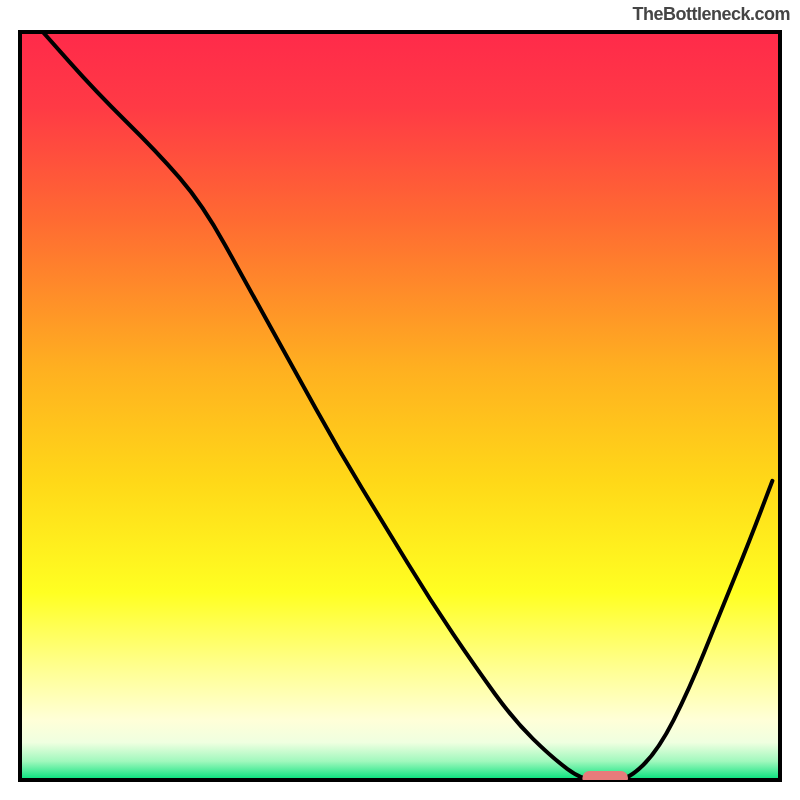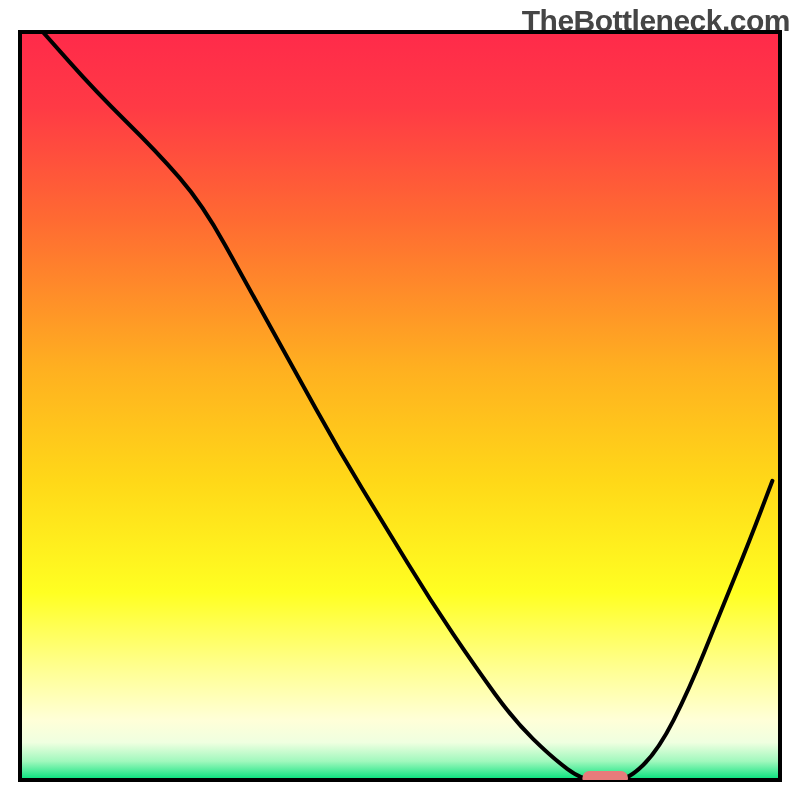--- a/index.html
+++ b/index.html
@@ -12,21 +12,21 @@
   }
   .chart-container {
     position: relative;
     width: 800px;
     height: 800px;
   }
   .watermark {
     position: absolute;
     top: 4px;
     right: 10px;
-    font-size: 30px;
+    font-size: 18px;
     font-weight: 600;
     color: #454545;
     letter-spacing: -0.5px;
   }
   svg.plot {
     position: absolute;
     left: 0;
     top: 0;
   }
 </style>

